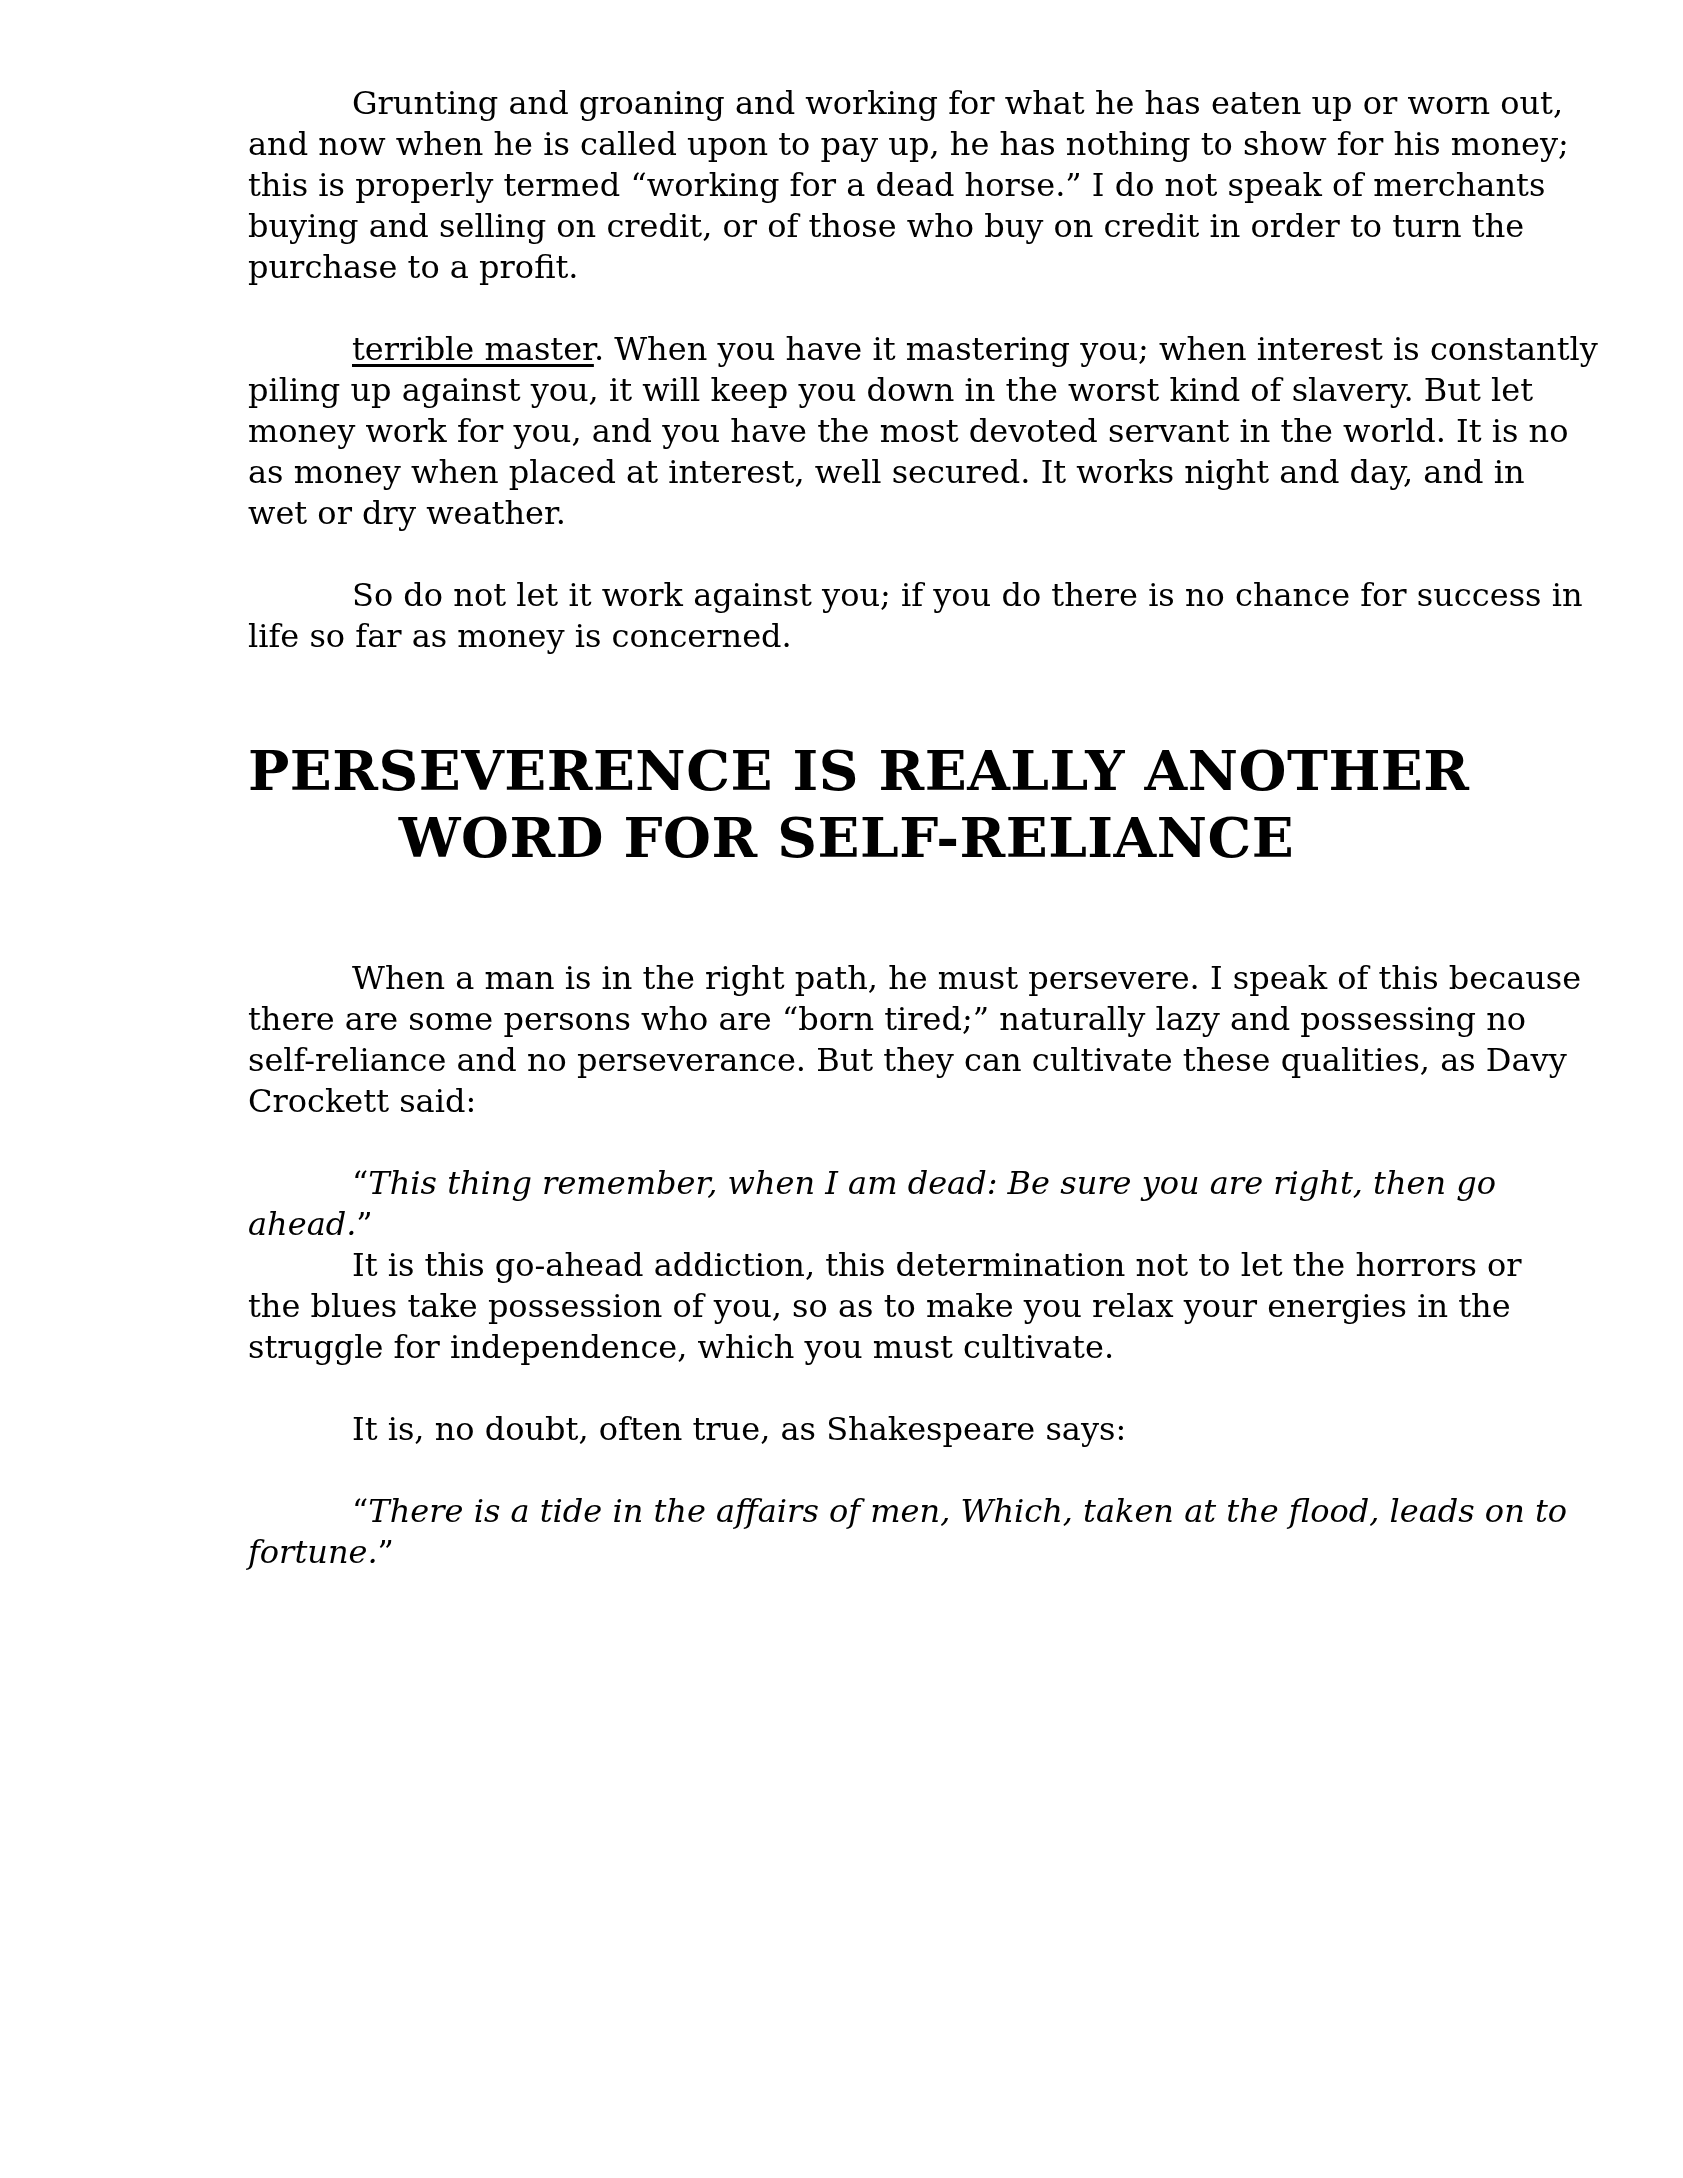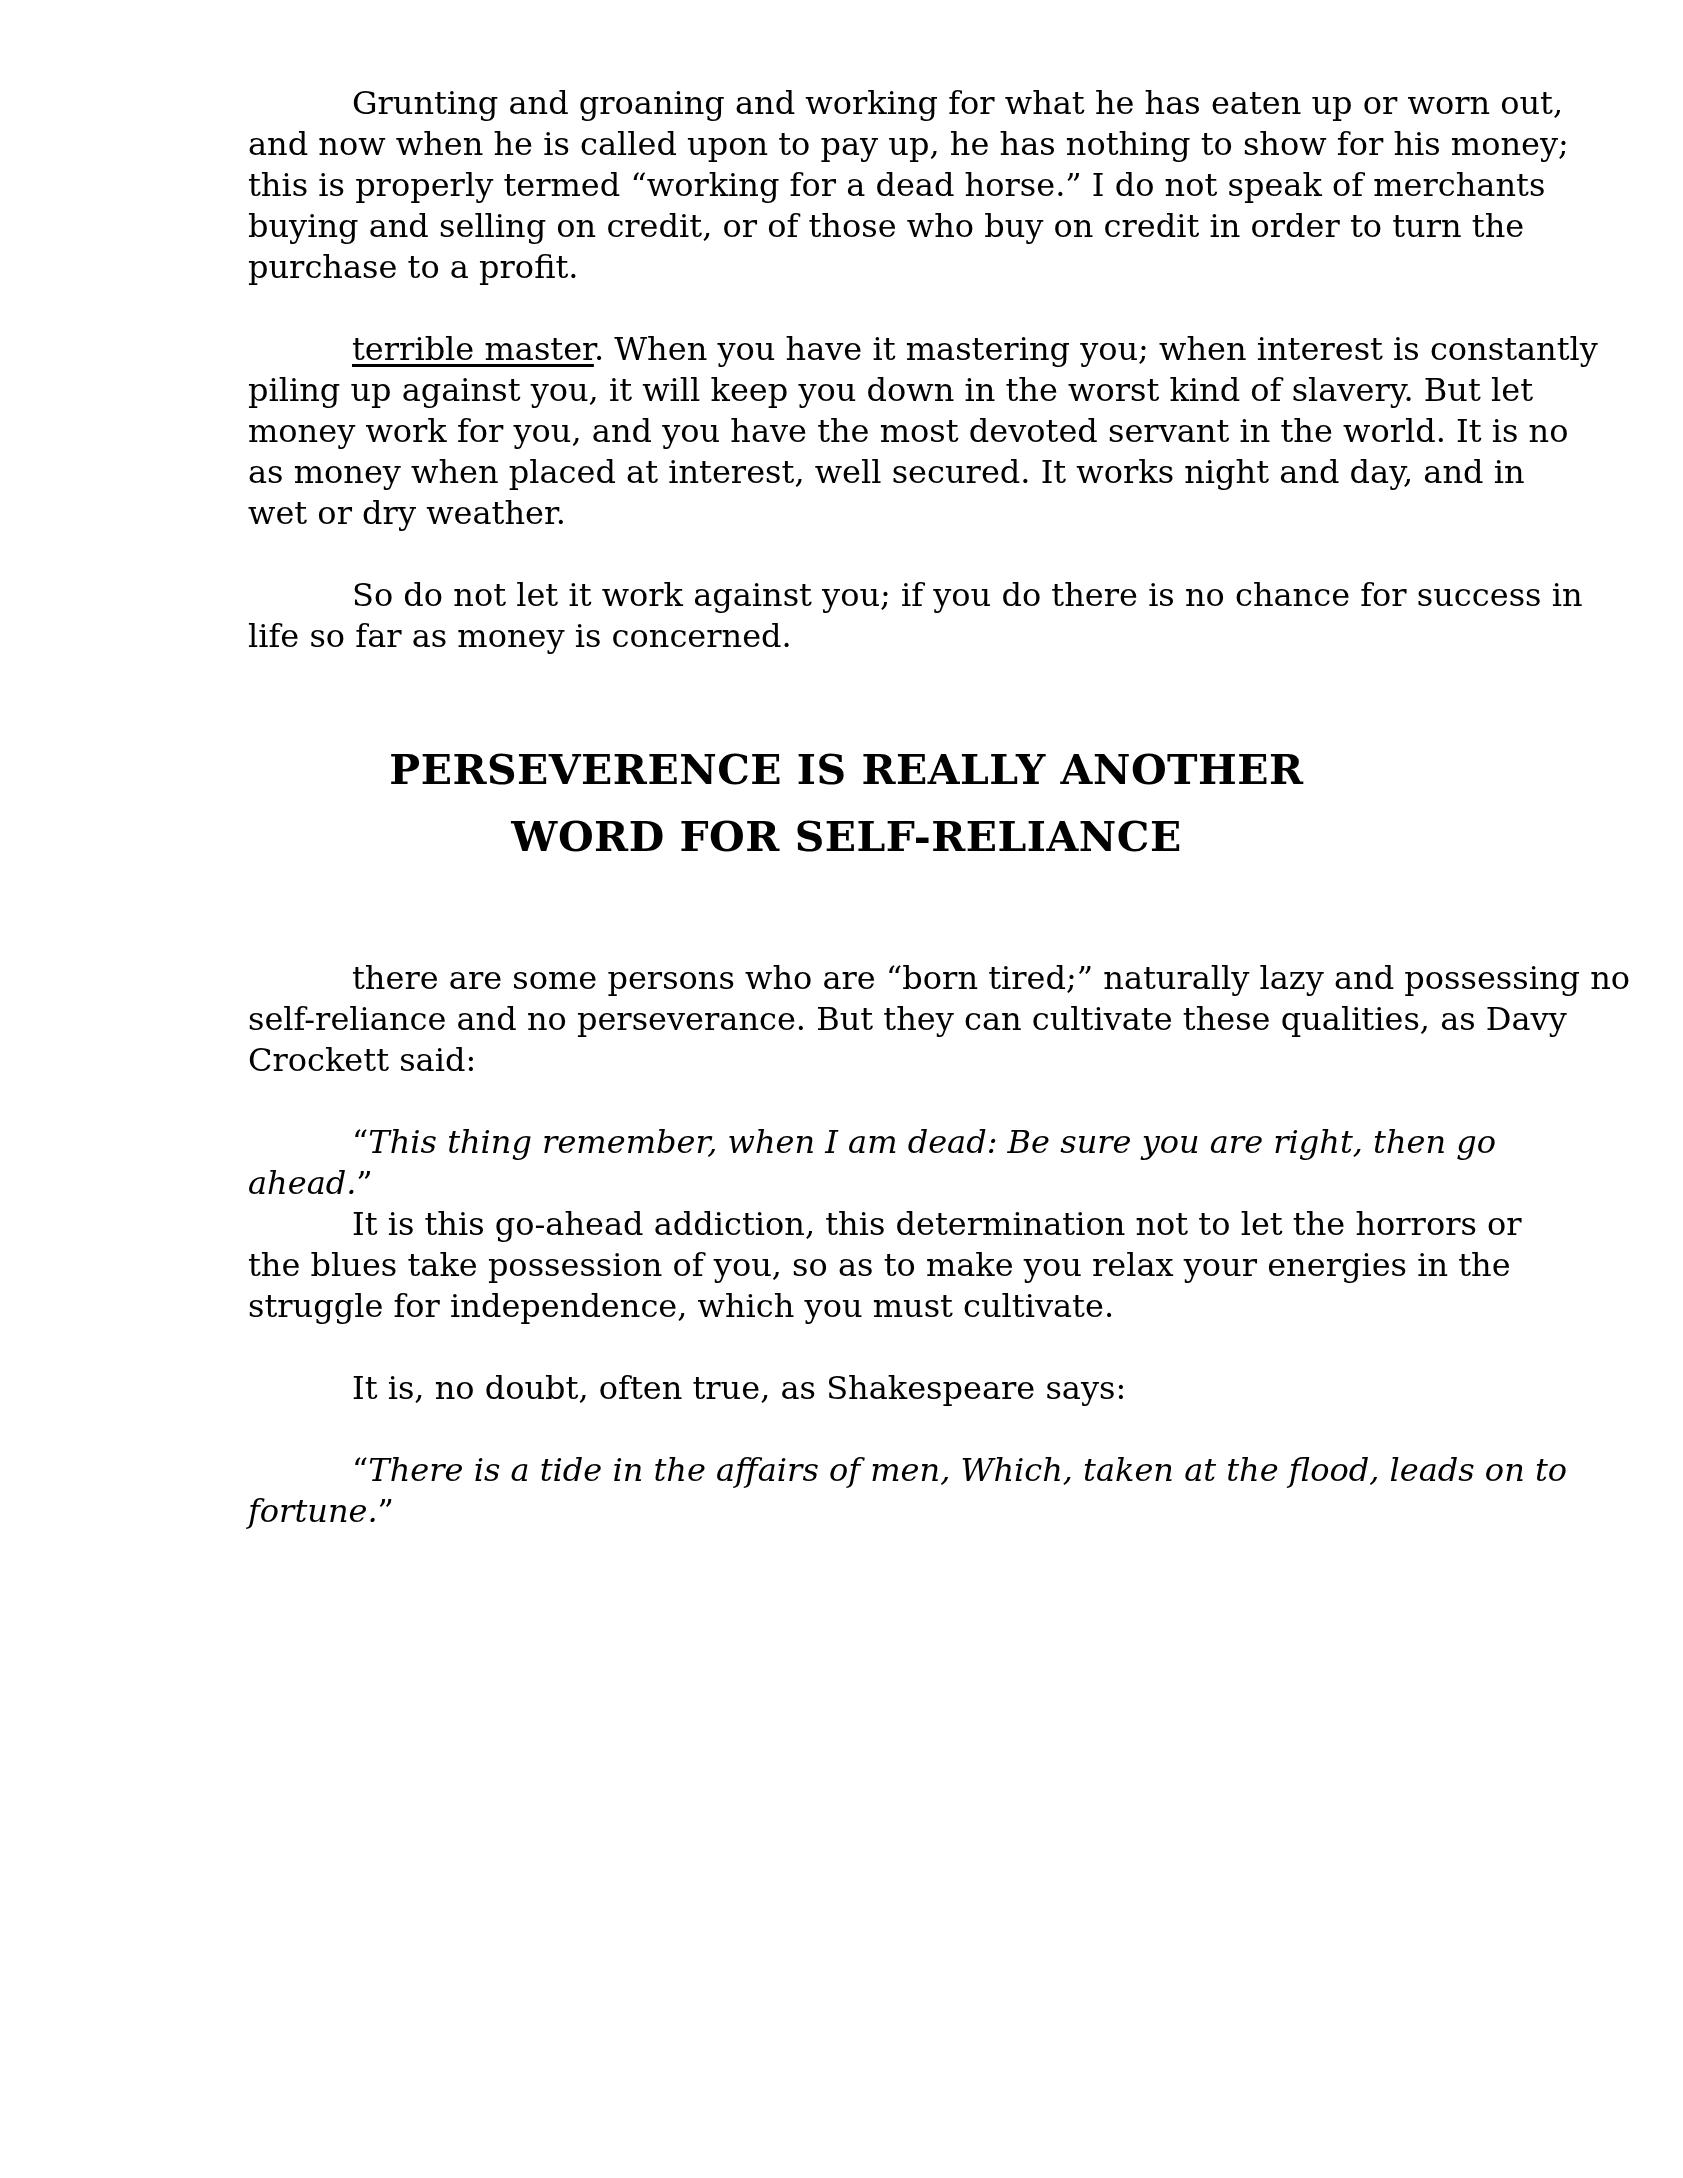--- a/index.html
+++ b/index.html
@@ -17,21 +17,21 @@
   }
   .para {
     font-size: 32px;
     line-height: 41px;
     margin: 0 0 41px 0;
   }
   .para .line { display: block; white-space: pre; }
   .para > .line:first-child { text-indent: 104px; }
   .quote { margin-bottom: 0; }
   .heading {
-    font-size: 41px;
+    font-size: 55px;
     line-height: 67px;
     font-weight: bold;
     text-align: center;
     margin: 80px 0 87px 0;
     letter-spacing: 0.5px;
   }
   .heading .line { display: block; white-space: pre; text-indent: 0; }
   .run-b { font-weight: bold; }
   .run-i { font-style: italic; }
   .run-u {
@@ -60,20 +60,21 @@
     </p>
   <p class="para">
       <span class="line"><span class="">So do not let it work against you; if you do there is no chance for success in</span></span>
       <span class="line"><span class="">life so far as money is concerned.</span></span>
     </p>
   <h1 class="heading">
       <span class="line"><span class="">PERSEVERENCE IS REALLY ANOTHER</span></span>
       <span class="line"><span class="">WORD FOR SELF-RELIANCE</span></span>
     </h1>
   <p class="para">
+      <span class="line"><span class="">When a man is in the right path, he must persevere. I speak of this because</span></span>
       <span class="line"><span class="">there are some persons who are “born tired;” naturally lazy and possessing no</span></span>
       <span class="line"><span class="">self-reliance and no perseverance. But they can cultivate these qualities, as Davy</span></span>
       <span class="line"><span class="">Crockett said:</span></span>
     </p>
   <p class="para quote">
       <span class="line"><span class="">“</span><span class=" run-i">This thing remember, when I am dead: Be sure you are right, then go</span></span>
       <span class="line"><span class=" run-i">ahead.</span><span class="">”</span></span>
     </p>
   <p class="para">
       <span class="line"><span class="">It is this go-ahead addiction, this determination not to let the horrors or</span></span>

